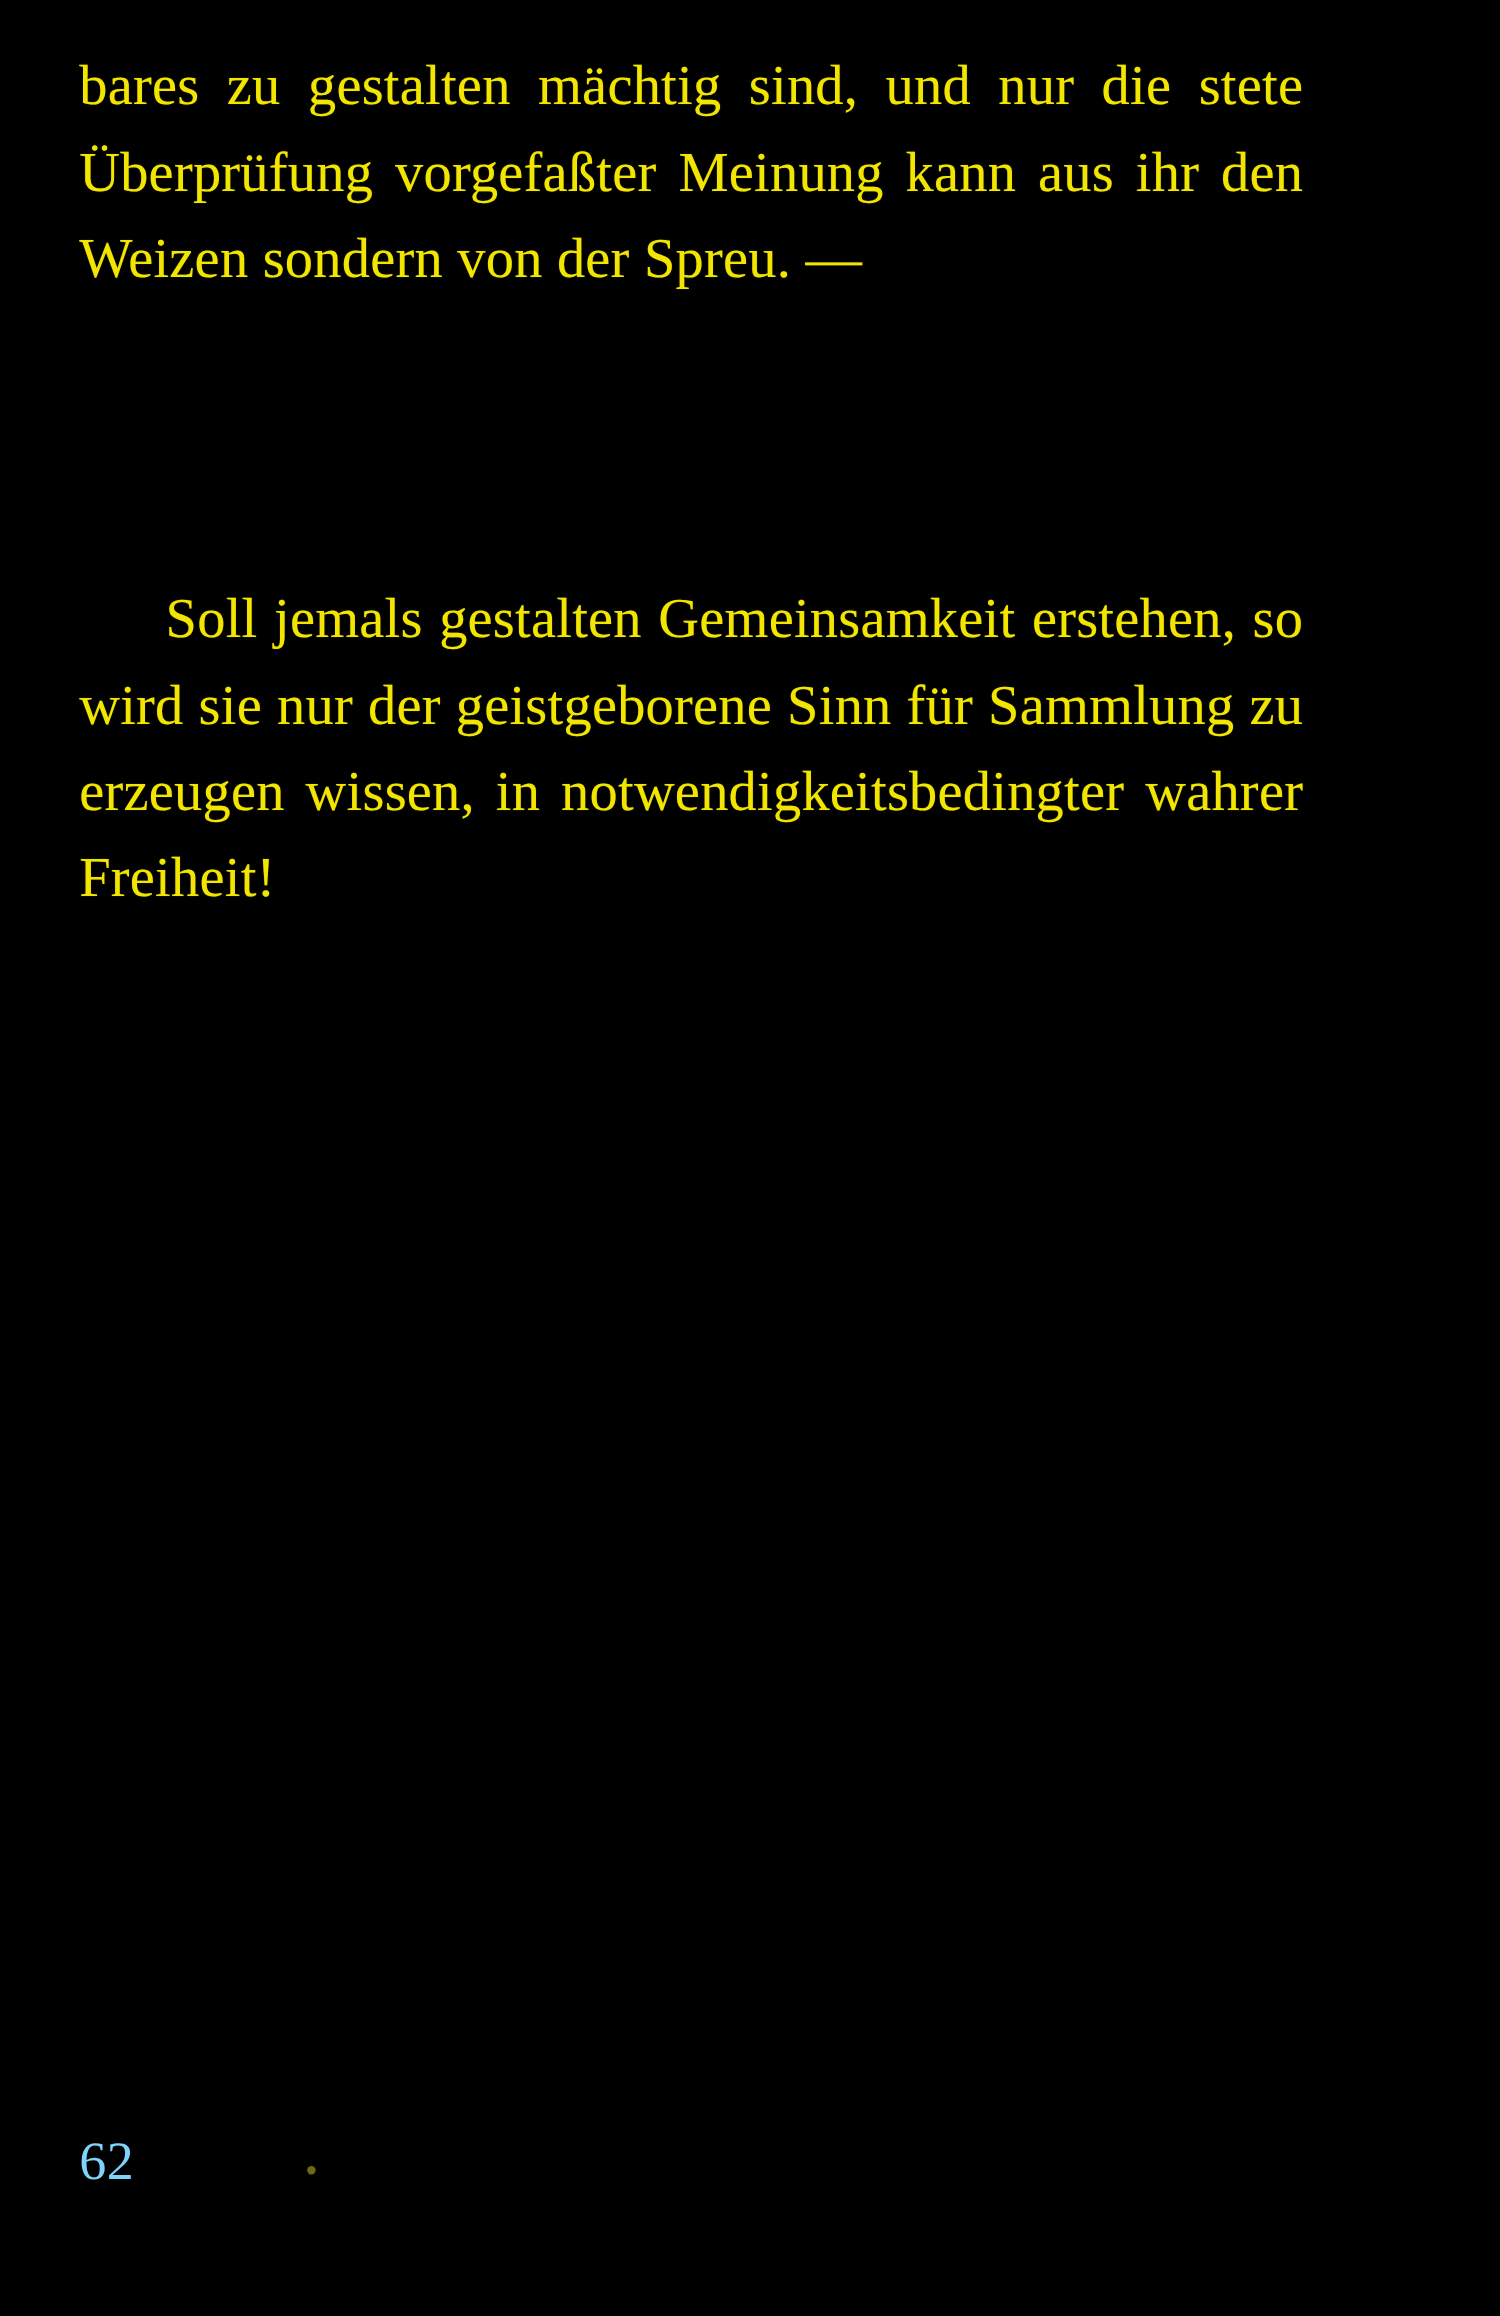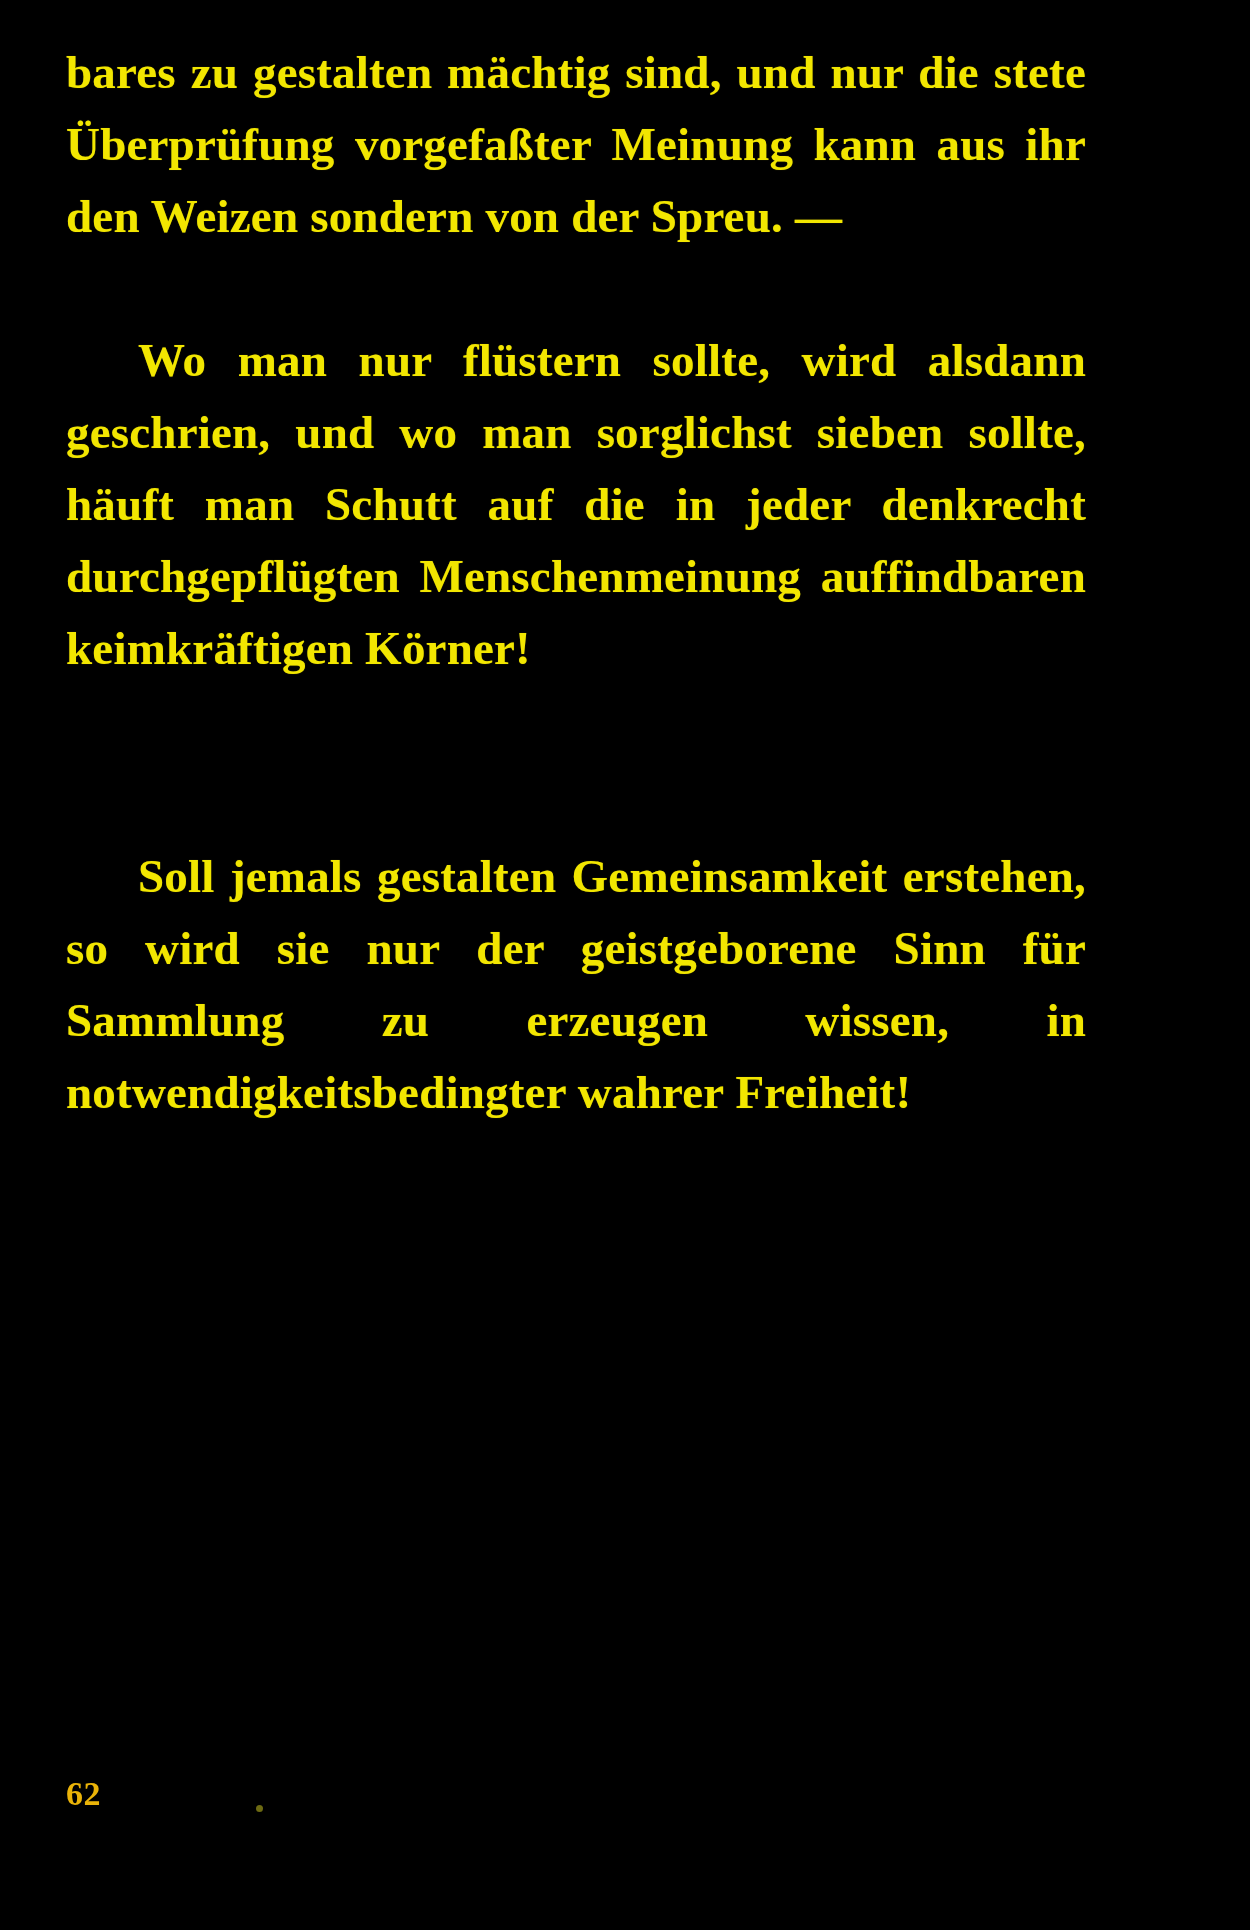--- a/index.html
+++ b/index.html
@@ -29,36 +29,36 @@
     color: #f2e600;
   }
   p.para {
     margin: 0 0 0 0;
     font-size: 47px;
     line-height: 72px;
     text-align: justify;
     text-justify: inter-word;
     color: #f2e600;
     letter-spacing: 0.2px;
-    font-weight: 700;
+    font-weight: 400;
     text-shadow: 0 0 1px rgba(242,230,0,0.35);
   }
   p.para.indent {
     text-indent: 72px;
   }
   .gap-sm { height: 36px; }
   .gap-lg { height: 120px; }
 
   .folio {
     position: absolute;
     left: 66px;
     top: 1775px;
-    font-size: 34px;
-    font-weight: 700;
-    color: #eab308;
+    font-size: 45px;
+    font-weight: 400;
+    color: #7dd3fc;
     font-family: "Liberation Serif", serif;
     letter-spacing: 0.5px;
   }
   .speck {
     position: absolute;
     left: 256px;
     top: 1805px;
     width: 7px;
     height: 7px;
     border-radius: 50%;
@@ -76,21 +76,20 @@
 <body>
 
 <div class="page">
   <div class="text-col">
 
     <p class="para nostretch">bares zu gestalten mächtig sind, und nur die stete Überprüfung vorgefaßter Meinung kann aus ihr den Weizen sondern von der Spreu. —</p>
     <div class="gap-sm"></div>
 
     <div class="gap-sm"></div>
 
-    <p class="para indent nostretch">Wo man nur flüstern sollte, wird alsdann geschrien, und wo man sorglichst sieben sollte, häuft man Schutt auf die in jeder denkrecht durchgepflügten Menschenmeinung auffindbaren keimkräftigen Körner!</p>
     <div class="gap-sm"></div>
 
     <div class="gap-lg"></div>
 
     <p class="para indent nostretch">Soll jemals gestalten Gemeinsamkeit erstehen, so wird sie nur der geistgeborene Sinn für Sammlung zu erzeugen wissen, in notwendigkeitsbedingter wahrer Freiheit!</p>
 
   </div>
 
   <div class="folio">62</div>
   <div class="speck"></div>

